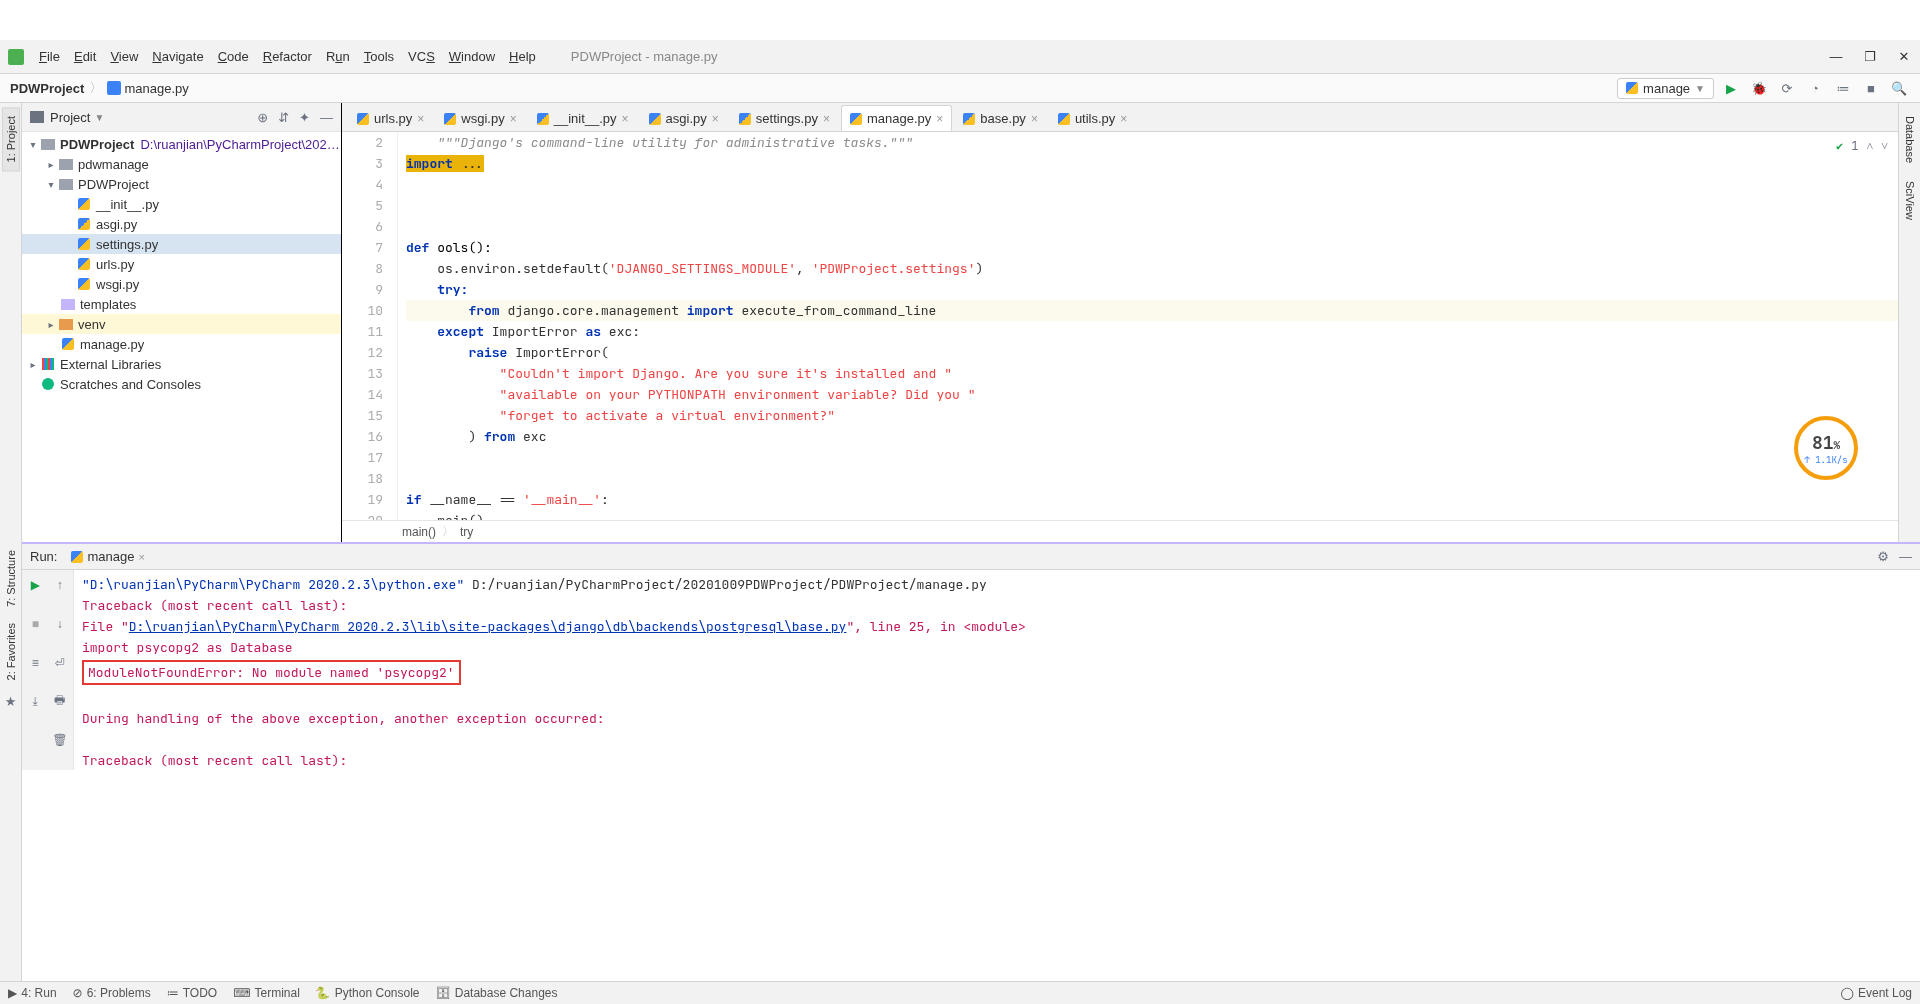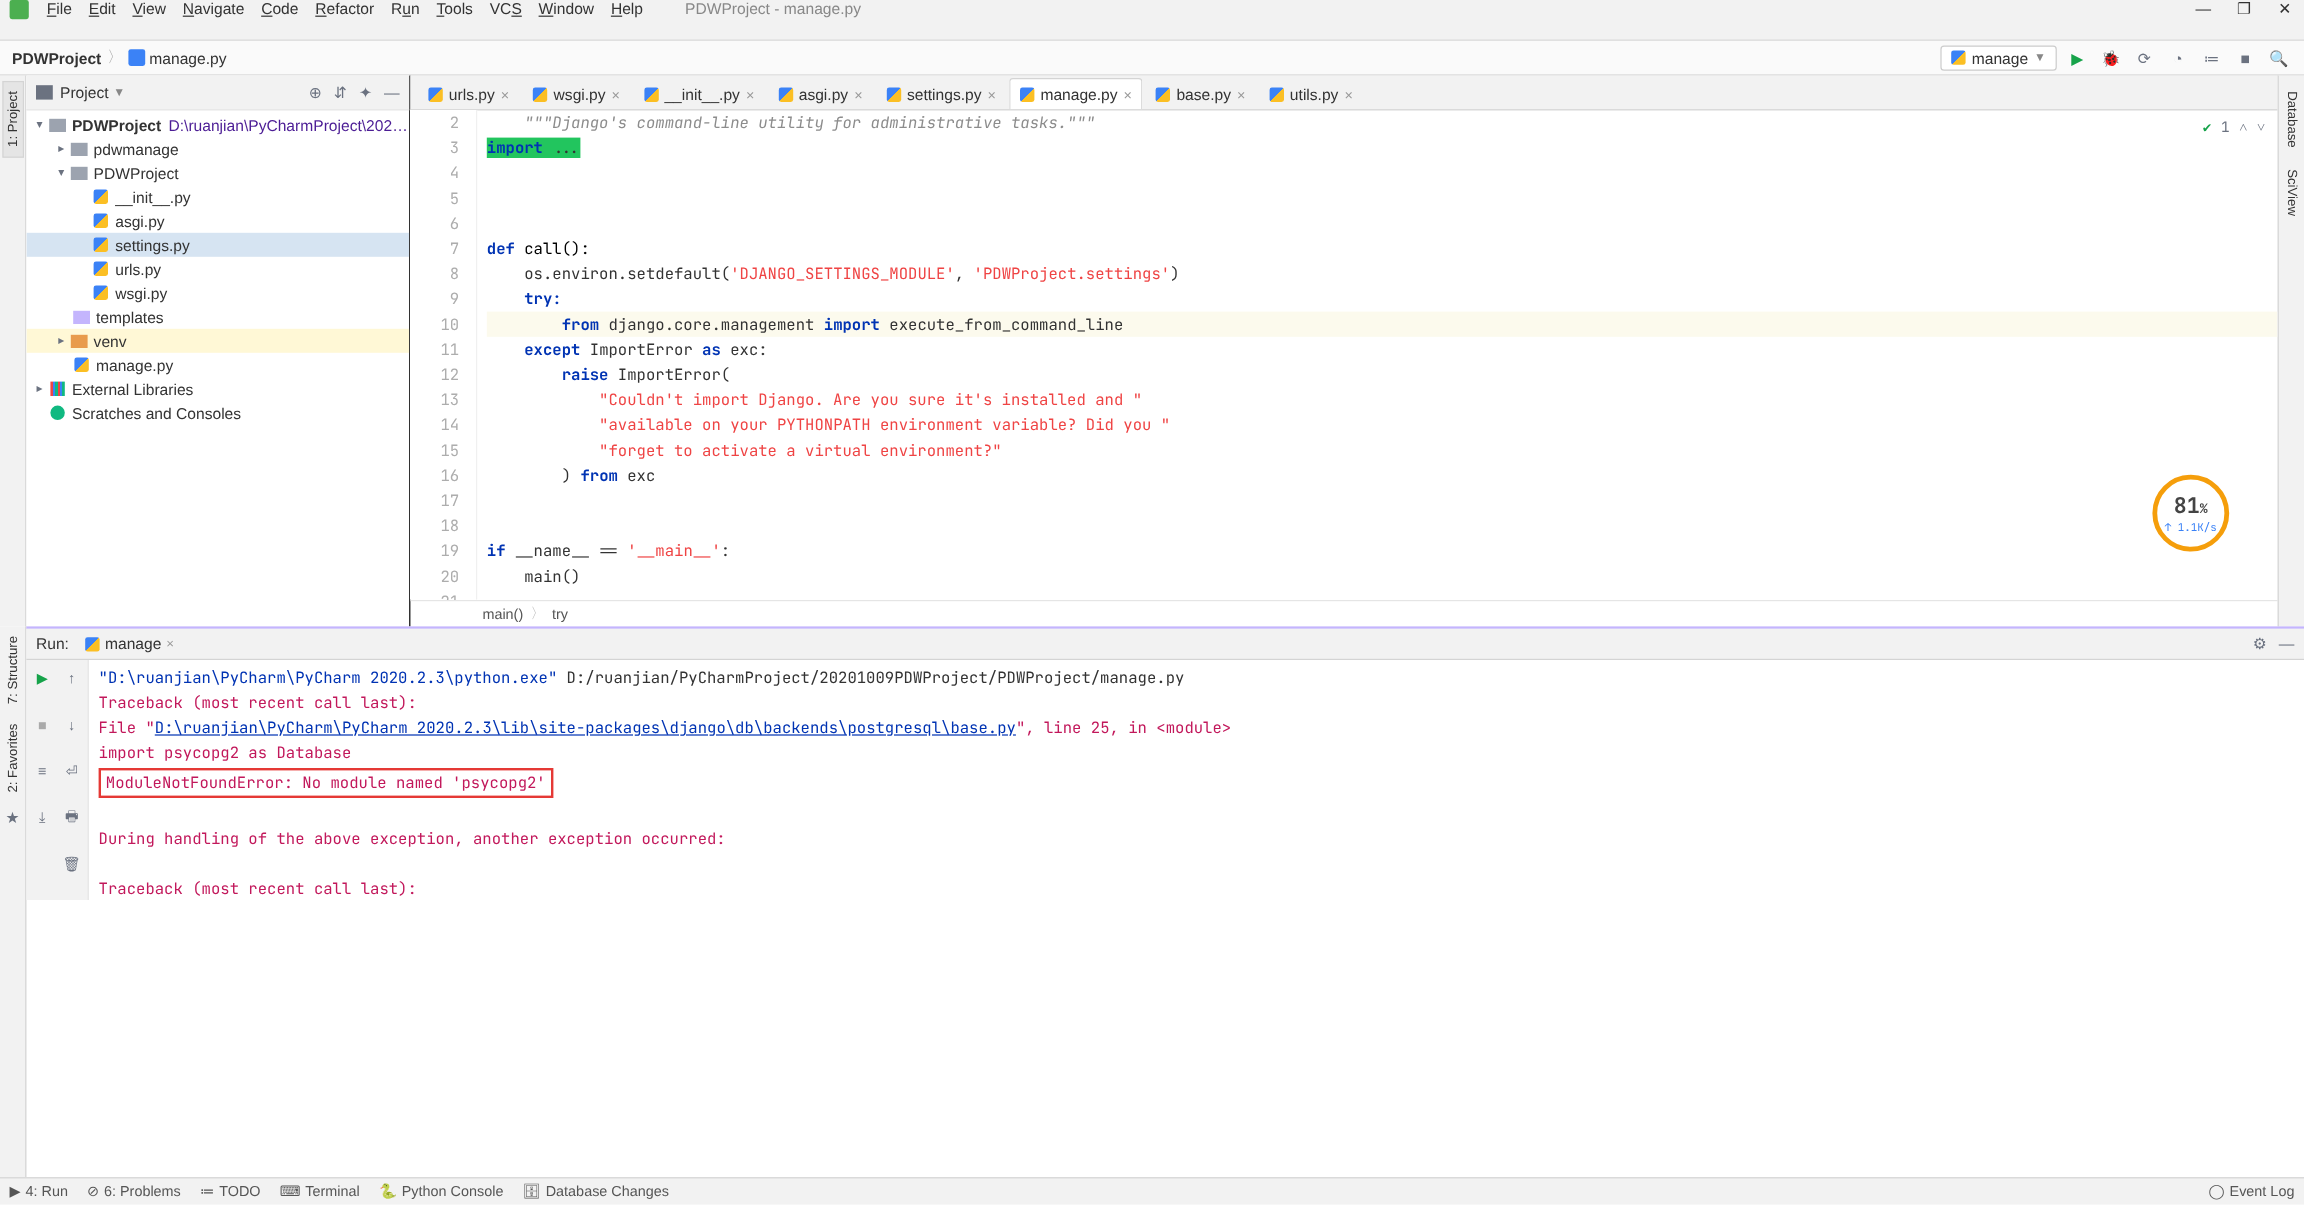--- a/index.html
+++ b/index.html
@@ -1,19 +1,19 @@
 <!DOCTYPE html>
 <html><head>
 <meta charset="utf-8">
 <style>
 * { box-sizing: border-box; margin: 0; padding: 0; }
 body { font-family: "Segoe UI", Arial, sans-serif; font-size: 13px; color: #333; background: #fff; height: 100vh; overflow: hidden; display: flex; flex-direction: column; }
 
 
-.menubar { display: flex; align-items: flex-start; height: 34px; padding: 0 8px; border-bottom: 1px solid #d4d4d4; background: #f2f2f2; }
+.menubar { display: flex; align-items: center; height: 34px; padding: 0 8px; border-bottom: 1px solid #d4d4d4; background: #f2f2f2; margin-top: 40px; }
 .menubar .logo { width: 16px; height: 16px; margin-right: 8px; background: #4caf50; border-radius: 2px; }
 .menubar span.menuitem { padding: 0 7px; cursor: default; }
 .menubar span.menuitem u { text-decoration: underline; }
 .menubar .title { flex: 1; text-align: left; padding-left: 28px; color: #888; }
 .menubar .winbtns { display: flex; gap: 18px; font-size: 13px; }
 .menubar .winbtns span { cursor: default; width: 16px; text-align: center; }
 
 
 .navbar { display: flex; align-items: center; height: 29px; padding: 0 10px; border-bottom: 1px solid #d4d4d4; background: #fafafa; }
 .navbar .crumb { font-weight: bold; }
@@ -326,25 +326,25 @@
             <div>15</div>
             <div>16</div>
             <div>17</div>
             <div>18</div>
             <div>19</div>
             <div>20</div>
             <div>21</div>
         </div>
         <div class="code">
           <div class="line cmt">    """Django's command-line utility for administrative tasks."""</div>
-          <div class="line"><span style="background:#22c55e"><span class="kw">import</span><span> ...</span></span></div>
+          <div class="line"><span style="background:#eab308"><span class="kw">import</span><span> ...</span></span></div>
           <div class="line"></div>
           <div class="line"></div>
           <div class="line"></div>
-          <div class="line"><span class="kw">def </span><span class="fn">call():</span></div>
+          <div class="line"><span class="kw">def </span><span class="fn">ools():</span></div>
           <div class="line"><span>    os.environ.setdefault(</span><span class="str">'DJANGO_SETTINGS_MODULE'</span><span>, </span><span class="str">'PDWProject.settings'</span><span>)</span></div>
           <div class="line"><span class="kw">    try:</span></div>
           <div class="line hl"><span class="kw">        from </span><span>django.core.management </span><span class="kw">import </span><span>execute_from_command_line</span></div>
           <div class="line"><span class="kw">    except </span><span>ImportError </span><span class="kw">as </span><span>exc:</span></div>
           <div class="line"><span class="kw">        raise </span><span>ImportError(</span></div>
           <div class="line str">            "Couldn't import Django. Are you sure it's installed and "</div>
           <div class="line"><span class="str">            "available on your </span><span class="str" style="">PYTHONPATH</span><span class="str"> environment variable? Did you "</span></div>
           <div class="line str">            "forget to activate a virtual environment?"</div>
           <div class="line"><span>        ) </span><span class="kw">from </span><span>exc</span></div>
           <div class="line"></div>

